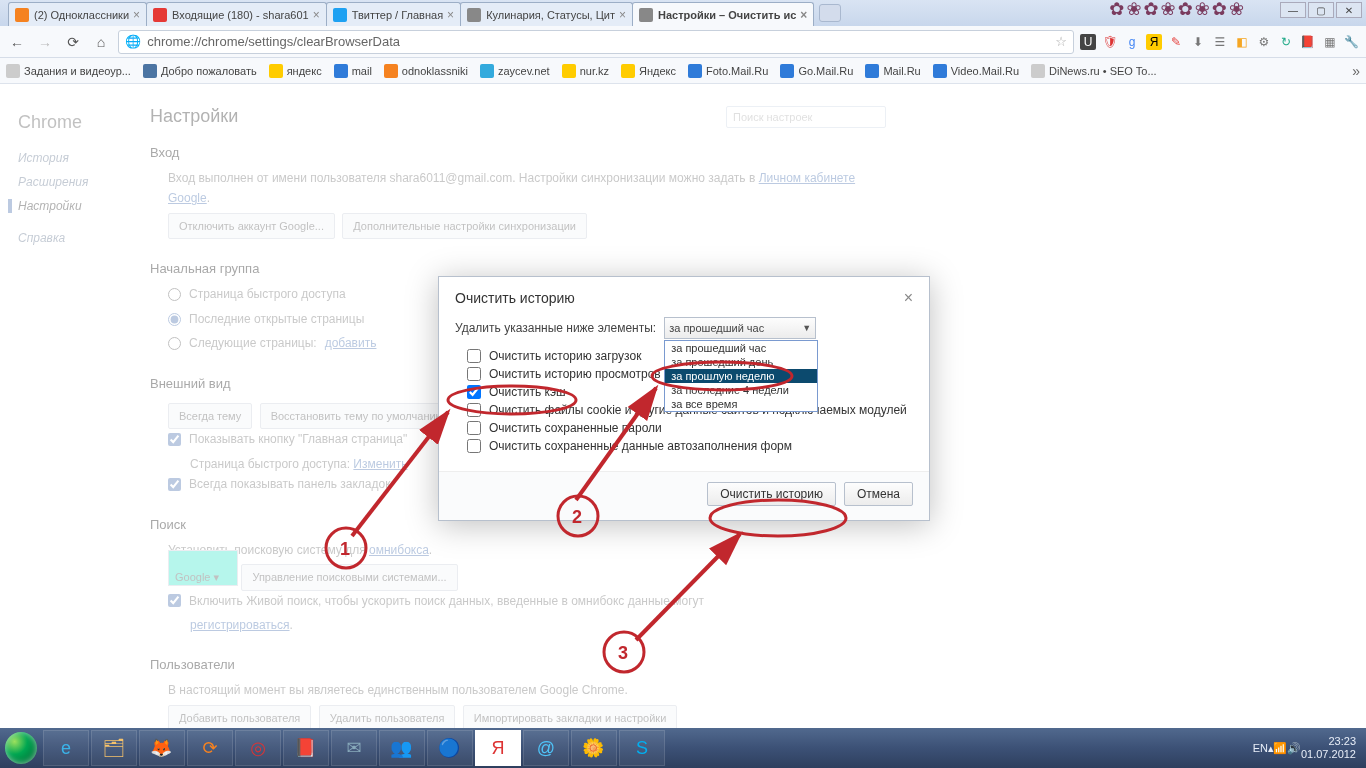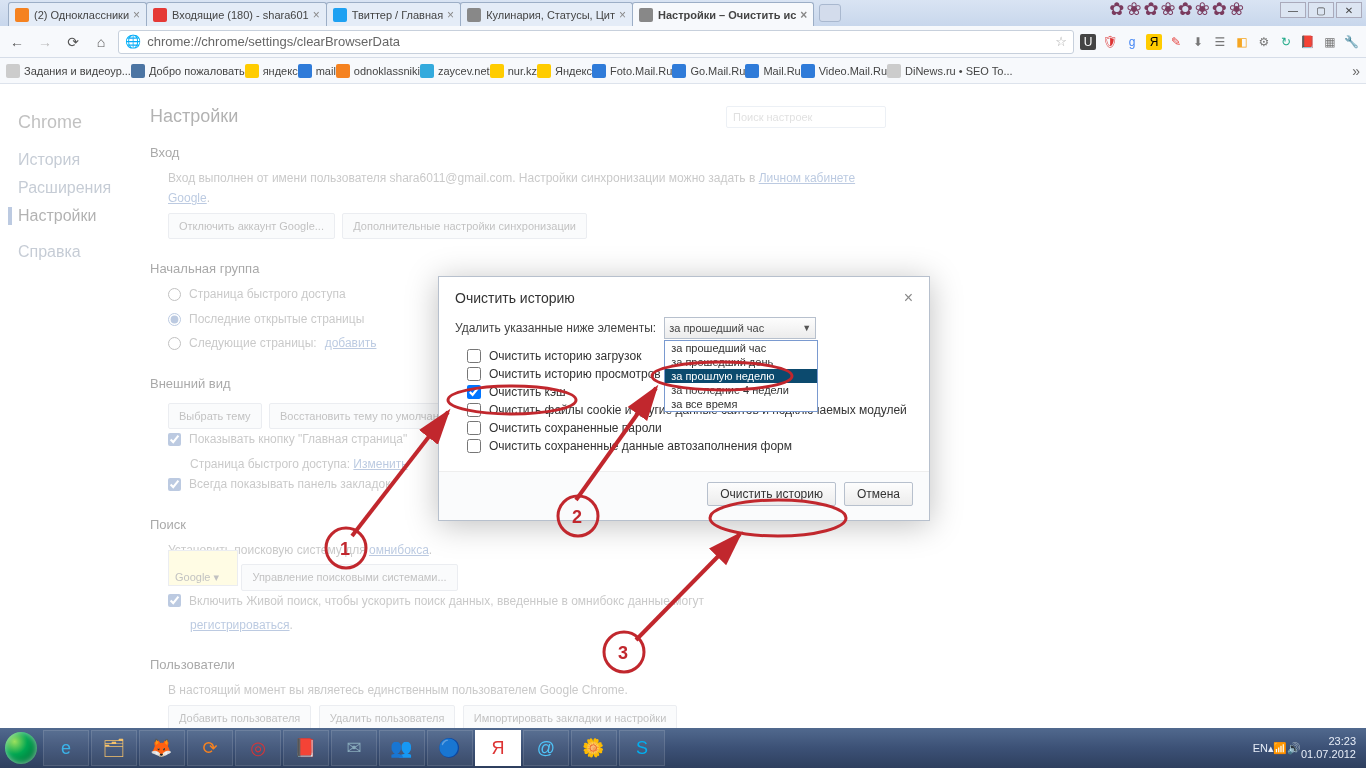--- a/index.html
+++ b/index.html
@@ -17,43 +17,43 @@
 .win-controls span { width: 26px; height: 16px; background: #dce5f2; border: 1px solid #aab; display: flex; align-items: center; justify-content: center; font-size: 10px; color: #444; }
 .decor-flowers { position: absolute; right: 120px; top: -2px; font-size: 18px; letter-spacing: 2px; color: #7a3b5e; }
 
 .nav-bar { height: 32px; background: #f7f9fc; border-bottom: 1px solid #d6dde8; display: flex; align-items: center; padding: 0 6px; gap: 6px; }
 .nav-btn { width: 22px; height: 22px; display: flex; align-items: center; justify-content: center; color: #555; font-size: 14px; border-radius: 3px; }
 .omnibox { flex: 1; height: 24px; border: 1px solid #c7d0dc; border-radius: 3px; display: flex; align-items: center; padding: 0 6px; background: #fff; color: #666; font-size: 13px; }
 .omnibox .globe { margin-right: 6px; color: #888; }
 .ext-icons { display: flex; gap: 6px; align-items: center; }
 .ext-icons span { width: 16px; height: 16px; display: flex; align-items: center; justify-content: center; font-size: 12px; border-radius: 2px; }
 
-.bookmarks-bar { height: 26px; background: #f7f9fc; border-bottom: 1px solid #dde3ec; display: flex; align-items: center; padding: 0 6px; font-size: 11px; color: #444; overflow: hidden; }
+.bookmarks-bar { height: 26px; background: #f7f9fc; border-bottom: 1px solid #dde3ec; display: flex; align-items: center; padding: 0 6px; gap: 12px; font-size: 11px; color: #444; overflow: hidden; }
 .bookmarks-bar .bm { display: flex; align-items: center; gap: 4px; white-space: nowrap; }
 .bookmarks-bar .bm .ic { width: 14px; height: 14px; border-radius: 2px; }
 .bookmarks-bar .overflow { margin-left: auto; color: #666; font-size: 14px; }
 
 
 .settings-page { position: absolute; top: 84px; left: 0; right: 0; bottom: 40px; display: flex; color: #333; }
 .settings-dim { position: absolute; inset: 0; background: rgba(255,255,255,0.55); z-index: 4; }
 .settings-sidebar { width: 150px; padding: 28px 0 0 18px; }
 .settings-sidebar h1 { font-size: 18px; font-weight: 400; color: #777; margin-bottom: 18px; }
-.settings-sidebar a { display: block; font-size: 16px; color: #808fa3; margin-bottom: 10px; text-decoration: none; }
+.settings-sidebar a { display: block; font-size: 12px; color: #808fa3; margin-bottom: 10px; text-decoration: none; font-style: italic; }
 .settings-sidebar a.sel { color: #555; border-left: 4px solid #6a8bbd; padding-left: 6px; margin-left: -10px; }
 .settings-main { flex: 1; padding: 22px 24px 0 0; max-width: 760px; }
 .settings-main h2 { font-size: 18px; font-weight: 400; color: #555; margin-bottom: 18px; }
 .search-settings { float: right; width: 160px; height: 22px; border: 1px solid #d6dde8; border-radius: 2px; font-size: 11px; color: #bbb; padding: 0 6px; display: flex; align-items: center; }
 .section { margin-bottom: 22px; }
 .section h3 { font-size: 13px; font-weight: 400; color: #404040; margin-bottom: 8px; }
 .section .body { padding-left: 18px; font-size: 12px; color: #888; line-height: 1.7; }
 .section .body a { color: #6a8bbd; text-decoration: underline; }
 .btn-s { display: inline-block; border: 1px solid #d3d8e0; background: #f4f6f9; color: #777; padding: 3px 10px; border-radius: 2px; font-size: 11px; margin-right: 4px; margin-top: 4px; }
 .radio-row, .check-row { display: flex; align-items: center; gap: 8px; color: #888; font-size: 12px; margin-bottom: 4px; }
 .radio-row input, .check-row input { accent-color: #6a8bbd; }
-.select-s { border: 1px solid #d3d8e0; background: #fef9c3; color: #777; padding: 20px 18px 2px 6px; font-size: 11px; }
+.select-s { border: 1px solid #d3d8e0; background: #5eead4; color: #777; padding: 20px 18px 2px 6px; font-size: 11px; }
 
 
 .modal { position: absolute; top: 276px; left: 438px; width: 492px; background: #fff; border: 1px solid #b7c0cd; box-shadow: 0 4px 30px rgba(0,0,0,0.25); z-index: 10; font-size: 12px; color: #333; }
 .modal-header { padding: 12px 16px 10px; font-size: 14px; color: #333; display: flex; justify-content: space-between; align-items: center; }
 .modal-header .x { color: #888; font-size: 16px; cursor: pointer; }
 .modal-body { padding: 0 16px 14px; }
 .modal-row { display: flex; align-items: center; gap: 8px; margin-bottom: 6px; color: #444; }
 .modal-row.first { margin-bottom: 10px; }
 .modal-sel { width: 152px; height: 22px; border: 1px solid #b7c0cd; background: linear-gradient(#fdfdfd,#ececec); font-size: 11px; padding: 0 4px; display: flex; align-items: center; justify-content: space-between; position: relative; }
 .modal-sel .arrow { font-size: 9px; color: #555; }
@@ -240,21 +240,21 @@
             <input type="radio" style="">
             <span>Следующие страницы:</span> 
             <a>добавить</a>
           </div>
       </div>
     </div>
 
     <div class="section">
       <h3>Внешний вид</h3>
       <div class="body">
-        <span class="btn-s">Выбрать тему</span>
+        <span class="btn-s">Всегда тему</span>
         <span class="btn-s">Восстановить тему по умолчанию</span><br>
         <div class="check-row">
             <input type="checkbox" checked="" style="">
             <span>Показывать кнопку "Главная страница"</span>
           </div>
         <div style="padding-left:22px"><span>Страница быстрого доступа:</span> <a>Изменить</a></div>
         <div class="check-row">
             <input type="checkbox" checked="" style="">
             <span>Всегда показывать панель закладок</span>
           </div>

